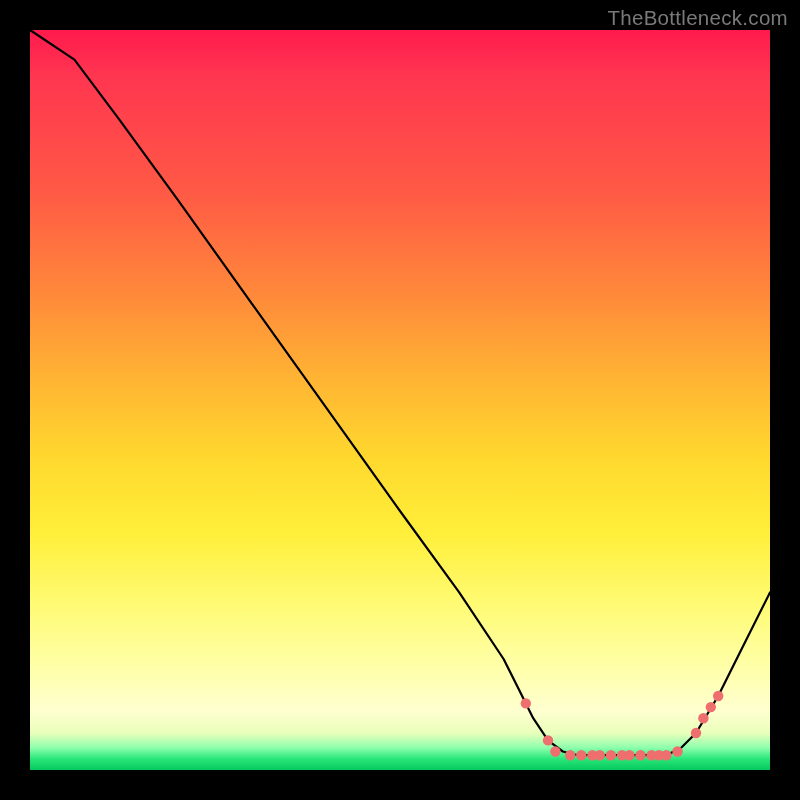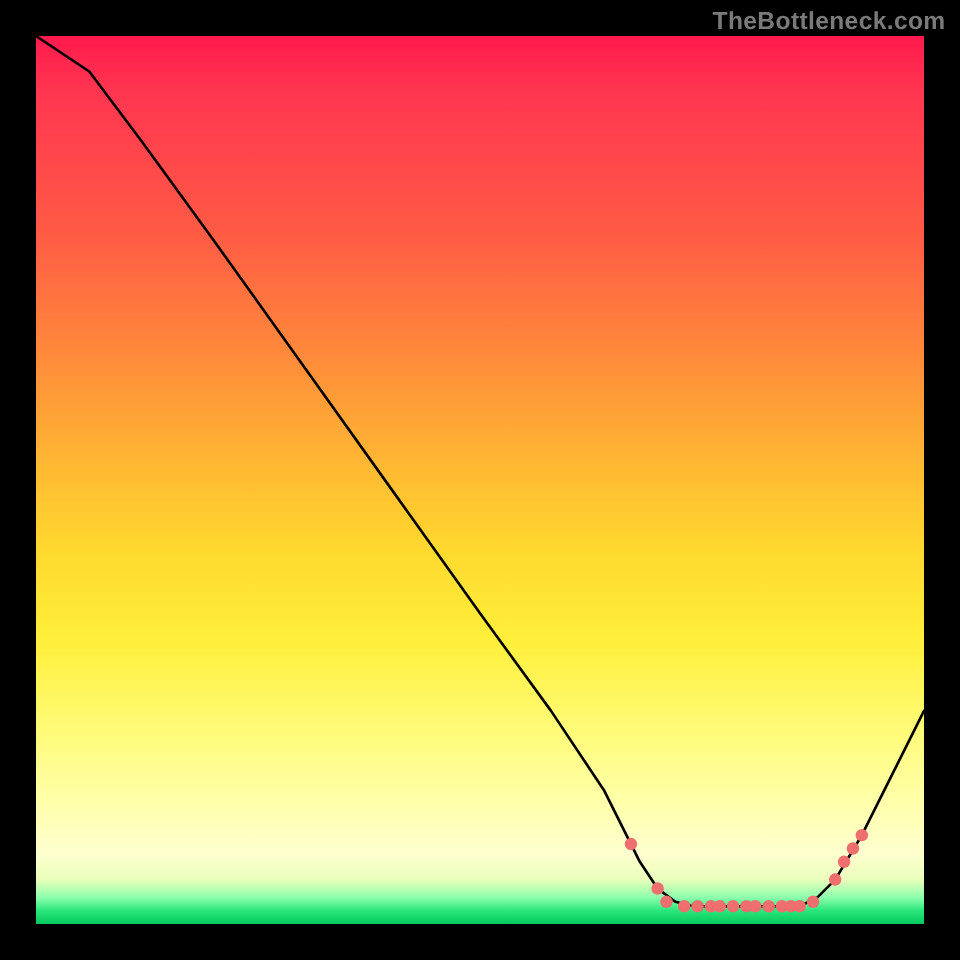--- a/index.html
+++ b/index.html
@@ -42,21 +42,21 @@
       #06c95d 100%
     );
   }
   .watermark {
     position: absolute;
     top: 6px;
     right: 12px;
     color: #7a7a7a;
     font-size: 20.5px;
     letter-spacing: 0.3px;
-    font-weight: 700;
+    font-weight: 400;
     user-select: none;
   }
   svg.curve {
     position: absolute;
     left: 0;
     top: 0;
     width: 740px;
     height: 740px;
     overflow: visible;
   }

